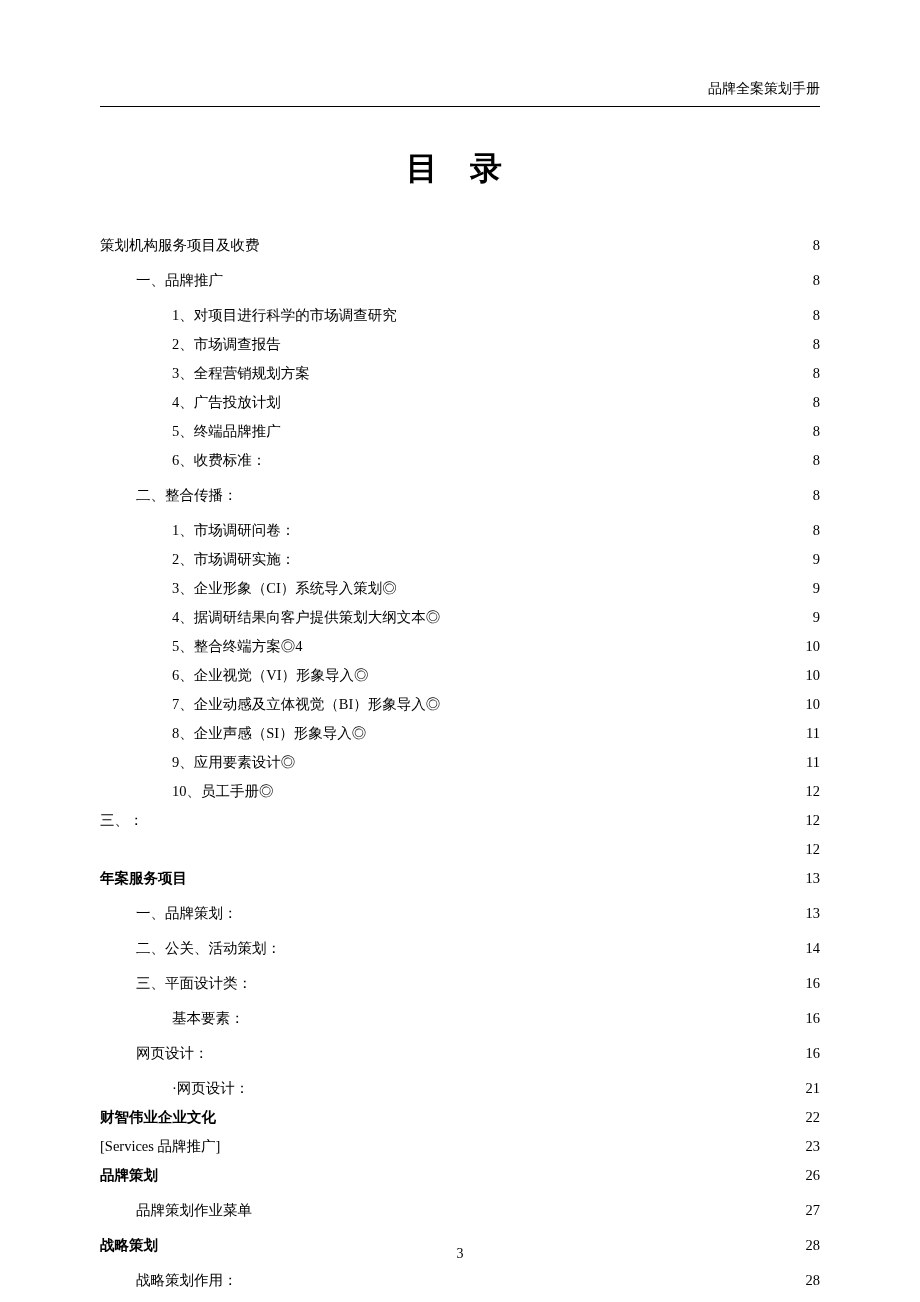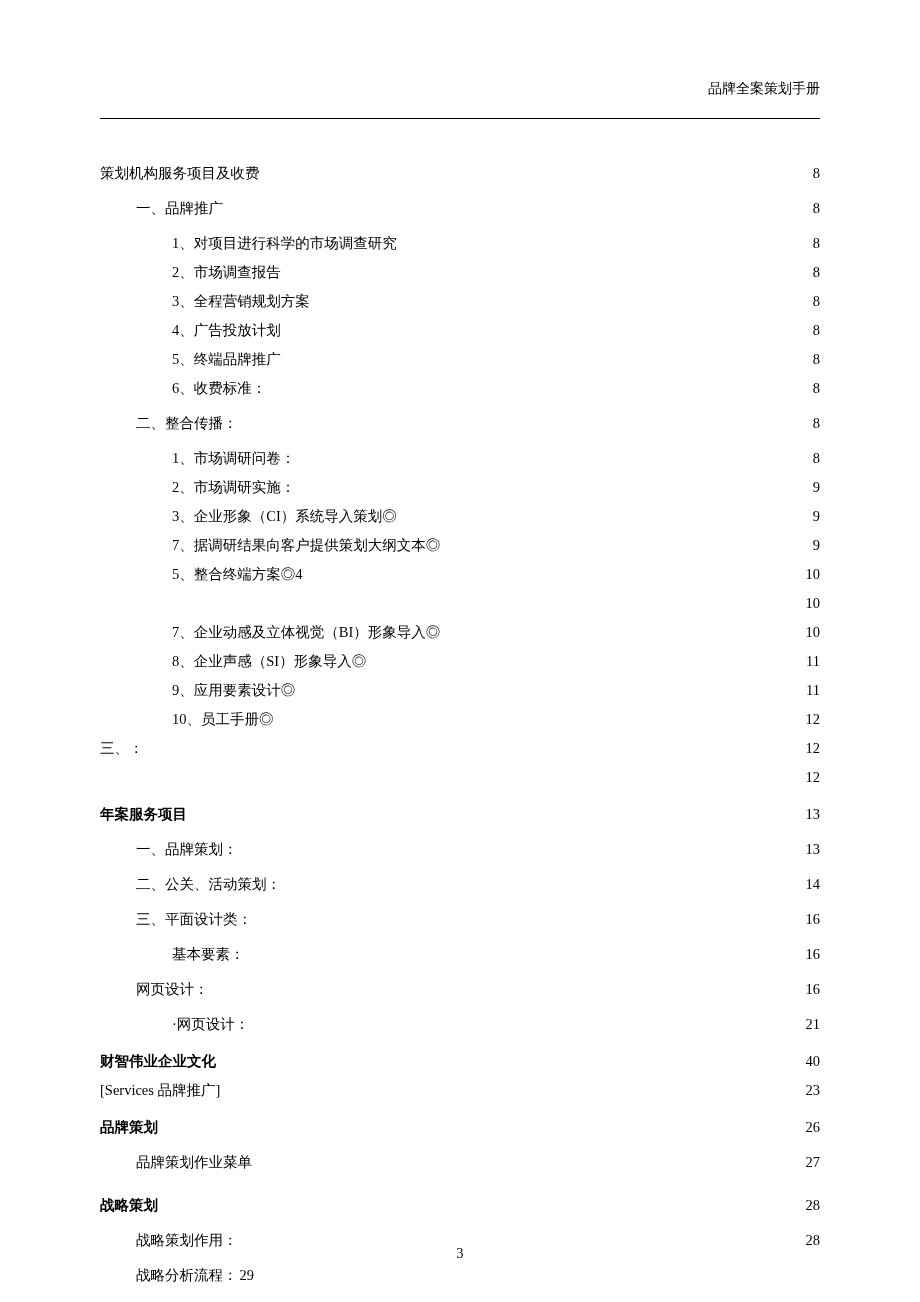--- a/index.html
+++ b/index.html
@@ -14,21 +14,21 @@
       font-family: "SimSun", "宋体", serif;
       position: relative;
     }
     .page {
       padding: 80px 100px 60px 100px;
     }
     .header {
       text-align: right;
       font-size: 14px;
       color: #000;
-      padding-bottom: 20px;
+      padding-bottom: 8px;
       border-bottom: 1.5px solid #000;
       margin-bottom: 40px;
     }
     .title {
       text-align: center;
       font-size: 32px;
       font-weight: bold;
       letter-spacing: 12px;
       margin-bottom: 40px;
     }
@@ -39,21 +39,20 @@
     .toc-row {
       display: flex;
       align-items: baseline;
       white-space: nowrap;
       line-height: 2.0;
       text-decoration: none;
       color: #000;
     }
     .toc-row.bold .label {
       font-weight: bold;
-      margin-top: 8px;
     }
     .label {
       flex: 0 0 auto;
     }
     .leader {
       flex: 1 1 auto;
       overflow: hidden;
       position: relative;
       height: 1em;
     }
@@ -83,20 +82,21 @@
     }
   </style>
 </head>
 <body>
 
 <div class="page">
   <div class="header">
     <span>品牌全案策划手册</span>
   </div>
 
+  <div class="title">目 录</div>
 
   <div class="toc" id="toc-container">
       <a class="toc-row indent-0" href="#">
         <span class="label">策划机构服务项目及收费</span>
         <span class="leader"></span>
         <span class="pagenum">8</span>
       </a>
       <a class="toc-row indent-1 group-gap" href="#">
         <span class="label">一、品牌推广</span>
         <span class="leader"></span>
@@ -146,30 +146,31 @@
         <span class="label">2、市场调研实施：</span>
         <span class="leader"></span>
         <span class="pagenum">9</span>
       </a>
       <a class="toc-row indent-2" href="#">
         <span class="label">3、企业形象（CI）系统导入策划◎</span>
         <span class="leader"></span>
         <span class="pagenum">9</span>
       </a>
       <a class="toc-row indent-2" href="#">
-        <span class="label">7、据调研结果向客户提供策划大纲文本◎</span>
+        <span class="label">4、据调研结果向客户提供策划大纲文本◎</span>
         <span class="leader"></span>
         <span class="pagenum">9</span>
       </a>
       <a class="toc-row indent-2" href="#">
         <span class="label">5、整合终端方案◎4</span>
         <span class="leader"></span>
         <span class="pagenum">10</span>
       </a>
       <a class="toc-row indent-2" href="#">
+        <span class="label">6、企业视觉（VI）形象导入◎ </span>
         <span class="leader"></span>
         <span class="pagenum">10</span>
       </a>
       <a class="toc-row indent-2" href="#">
         <span class="label">7、企业动感及立体视觉（BI）形象导入◎</span>
         <span class="leader"></span>
         <span class="pagenum">10</span>
       </a>
       <a class="toc-row indent-2" href="#">
         <span class="label">8、企业声感（SI）形象导入◎ </span>
@@ -226,21 +227,21 @@
         <span class="pagenum">16</span>
       </a>
       <a class="toc-row indent-2" href="#">
         <span class="label">·网页设计：</span>
         <span class="leader"></span>
         <span class="pagenum">21</span>
       </a>
       <a class="toc-row indent-0 bold" href="#">
         <span class="label">财智伟业企业文化</span>
         <span class="leader"></span>
-        <span class="pagenum">40</span>
+        <span class="pagenum">22</span>
       </a>
       <a class="toc-row indent-0" href="#">
         <span class="label">[Services 品牌推广] </span>
         <span class="leader"></span>
         <span class="pagenum">23</span>
       </a>
       <a class="toc-row indent-0 bold" href="#">
         <span class="label">品牌策划</span>
         <span class="leader"></span>
         <span class="pagenum">26</span>

